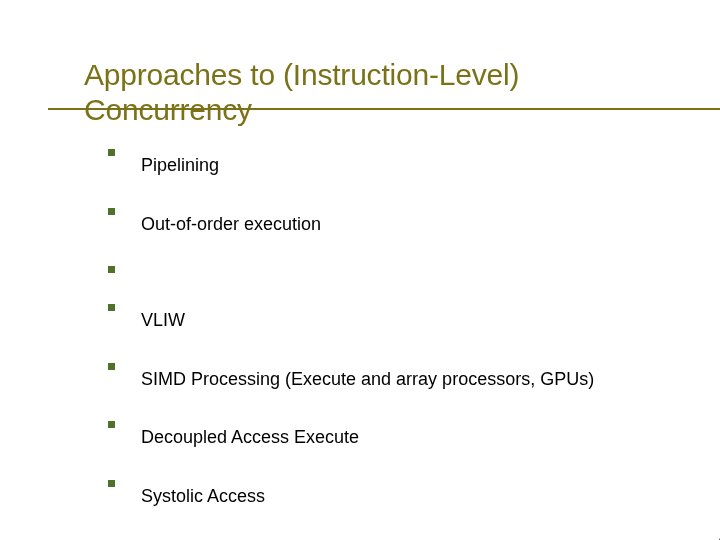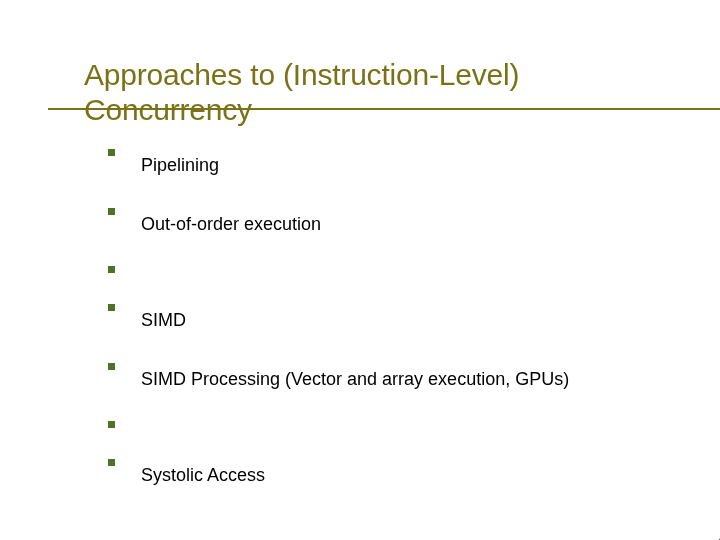--- a/index.html
+++ b/index.html
@@ -80,28 +80,29 @@
     </div>
     <div class="item">
       <div class="bullet"></div>
       <div class="item-text">Out-of-order execution</div>
     </div>
     <div class="item">
       <div class="bullet"></div>
     </div>
     <div class="item">
       <div class="bullet"></div>
-      <div class="item-text">SIMD</div>
+      <div class="item-text">VLIW</div>
     </div>
     <div class="item">
       <div class="bullet"></div>
-      <div class="item-text">SIMD Processing (Vector and array execution, GPUs)</div>
+      <div class="item-text">SIMD Processing (Execute and array processors, GPUs)</div>
     </div>
     <div class="item">
       <div class="bullet"></div>
+      <div class="item-text">Decoupled Access Execute</div>
     </div>
     <div class="item">
       <div class="bullet"></div>
       <div class="item-text">Systolic Access</div>
     </div>
   </div>
 
   <div class="rule-bot"></div>
   <div class="pagenum">6</div>
 </div>

